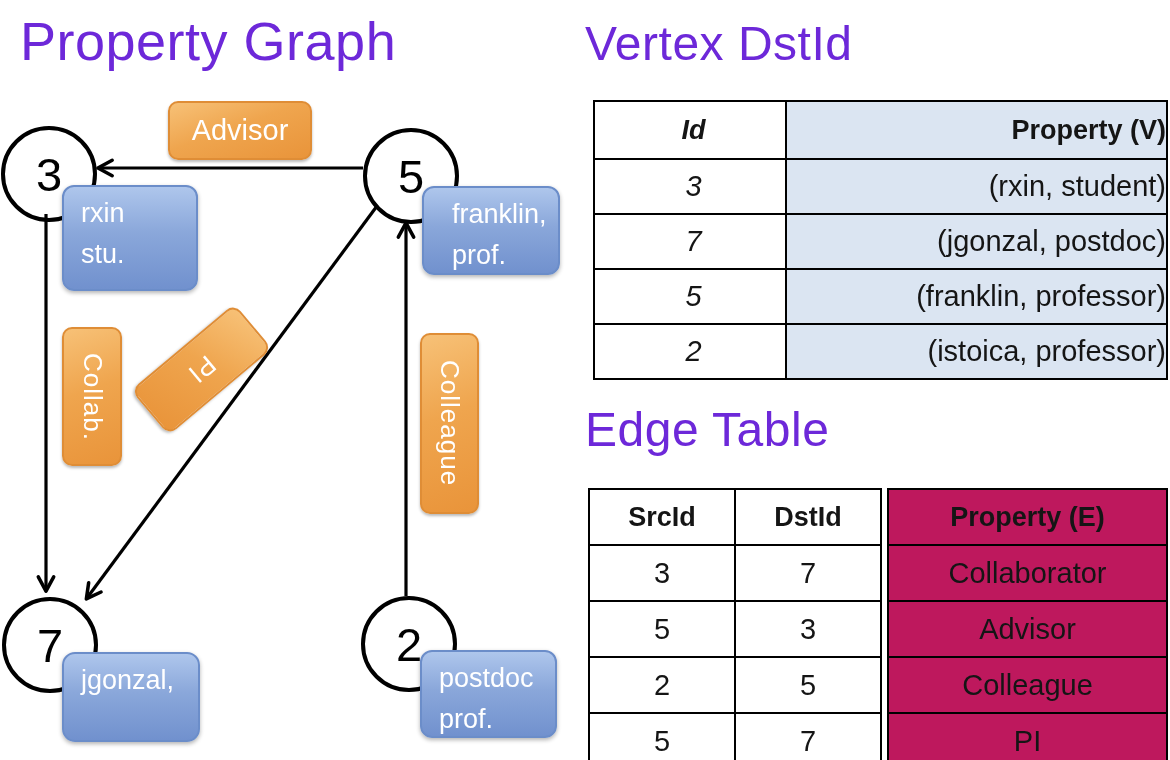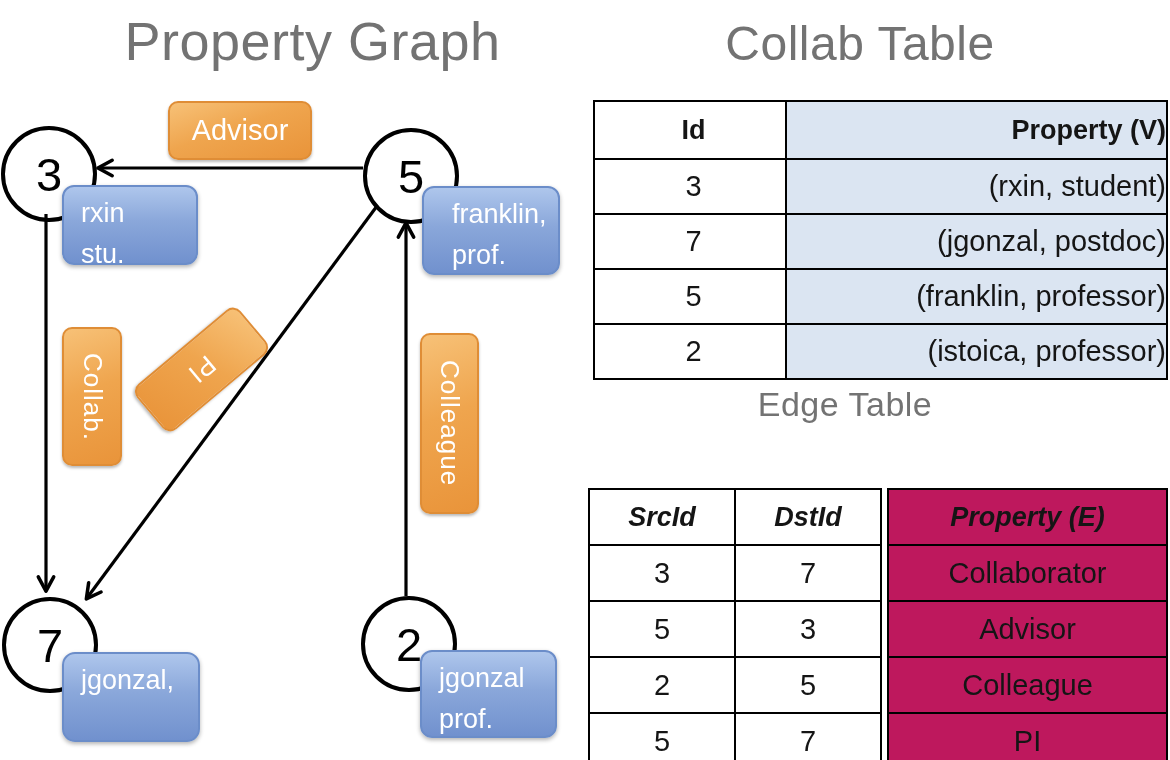--- a/index.html
+++ b/index.html
@@ -1,23 +1,23 @@
 <!DOCTYPE html>
 <html><head>
 <meta charset="utf-8">
 <style>
   html,body{margin:0;padding:0;background:#fff;}
   .stage{
     position:relative;width:1170px;height:760px;overflow:hidden;
     font-family:"Liberation Sans",sans-serif;color:#111;background:#fff;
   }
-  .title{position:absolute;text-align:center;color:#737373;letter-spacing:.5px;white-space:nowrap;}
+  .title{position:absolute;text-align:left;color:#6d28d9;letter-spacing:.5px;white-space:nowrap;}
   .graph-title{left:20px;top:10px;width:585px;font-size:54px;}
   .vertex-title{left:585px;top:16px;width:550px;font-size:48px;}
-  .edge-title{left:585px;top:385px;width:520px;font-size:34px;}
+  .edge-title{left:585px;top:402px;width:520px;font-size:48px;}
 
   
   .edges-svg{position:absolute;left:0;top:0;width:585px;height:760px;z-index:2;pointer-events:none;}
   .node{
     position:absolute;width:88px;height:88px;border:4px solid #000;border-radius:50%;
     background:#fff;z-index:1;display:flex;align-items:center;justify-content:center;
     font-size:47px;color:#000;
   }
   .node-3{left:1px;top:126px;}
   .node-5{left:363px;top:128px;}
@@ -36,37 +36,37 @@
   .obox-colleague{left:420px;top:333px;width:55px;height:177px;}
   .obox-pi{left:172px;top:302px;width:55px;height:131px;transform:rotate(50deg);}
 
   .bbox{
     position:absolute;z-index:4;border-radius:12px;color:#fff;
     background:linear-gradient(180deg,#aec6ec 0%,#8aa7da 45%,#7191ce 100%);
     border:2px solid #6b8dc9;box-shadow:0 2px 4px rgba(0,0,0,.3);
     font-size:27px;line-height:1.5;padding:6px 8px 4px 17px;box-sizing:border-box;
   }
   .bbox div{white-space:nowrap;}
-  .bbox-rxin{left:62px;top:185px;width:136px;height:80px;}
+  .bbox-rxin{left:62px;top:185px;width:136px;height:106px;}
   .bbox-franklin{left:422px;top:186px;width:138px;height:89px;padding-left:28px;}
   .bbox-jgonzal{left:62px;top:652px;width:138px;height:90px;border-radius:13px;}
   .bbox-istoica{left:420px;top:650px;width:137px;height:88px;}
 
   
   table{position:absolute;border-collapse:collapse;table-layout:fixed;}
   td{border:2px solid #000;text-align:center;vertical-align:middle;padding:0;color:#151515;}
   .t-outer td{border-width:2px;}
-  table.vtx-id{left:593px;top:100px;width:201px;}
+  table.vtx-id{left:593px;top:100px;width:201px;font-style:italic;}
   table.vtx-prop{left:785px;top:100px;width:383px;}
   table.edg-ids{left:588px;top:488px;width:294px;}
   table.edg-prop{left:887px;top:488px;width:281px;}
   .vtx-id td,.vtx-prop td{height:53px;font-size:29px;}
   .vtx-id tr:first-child td,.vtx-prop tr:first-child td{height:56px;font-weight:bold;font-size:27px;}
   .edg-ids td,.edg-prop td{height:54px;font-size:29px;}
-  .edg-ids tr:first-child td,.edg-prop tr:first-child td{font-weight:bold;font-size:27px;font-style:italic;}
+  .edg-ids tr:first-child td,.edg-prop tr:first-child td{font-weight:bold;font-size:27px;}
   .vtx-prop td{background:#dbe5f2;text-align:right;}
   .edg-prop td{background:#be185d;}
 </style>
 </head>
 <body>
 
 <div class="stage">
 
   <div class="title graph-title">Property Graph</div>
 
@@ -105,25 +105,25 @@
     <div>stu.</div>
   </div>
   <div class="bbox bbox-franklin">
     <div>franklin,</div>
     <div>prof.</div>
   </div>
   <div class="bbox bbox-jgonzal">
     <div>jgonzal,</div>
   </div>
   <div class="bbox bbox-istoica">
-    <div>jgonzal</div>
+    <div>postdoc</div>
     <div>prof.</div>
   </div>
 
-  <div class="title vertex-title">Collab Table</div>
+  <div class="title vertex-title">Vertex DstId</div>
 
   <table class="vtx-id t-outer">
     <tbody>
         <tr>
           <td>Id</td>
         </tr>
     <tr>
           <td>3</td>
         </tr>
     <tr>

